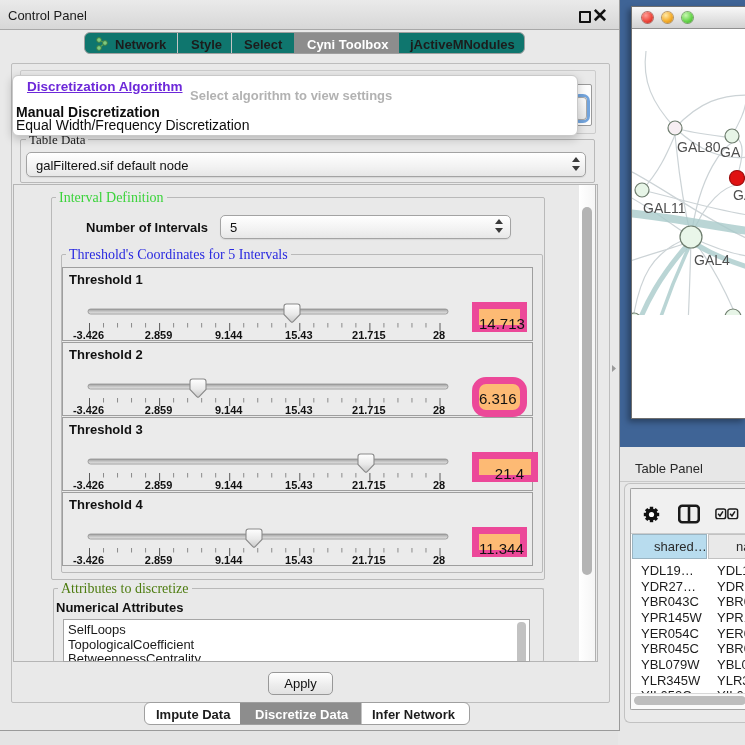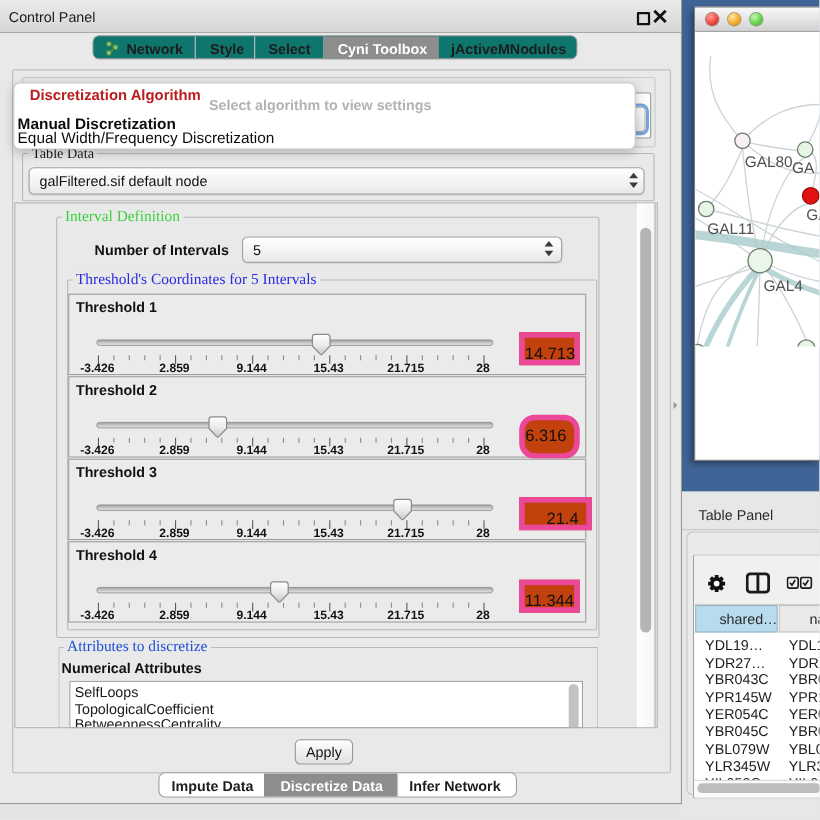--- a/index.html
+++ b/index.html
@@ -11,21 +11,21 @@
   .gtitle{position:absolute;font-size:14px;background:#e9e9e9;padding:0 3px;white-space:nowrap;font-family:Liberation Serif, serif;}
   .combo{position:absolute;border:1px solid #a3a3a3;border-radius:5px;
          background:linear-gradient(#ffffff,#f2f2f2 60%,#e7e7e7);
          box-shadow:0 1px 1px rgba(0,0,0,0.08);font-size:13px;color:#111;}
   .combo .val{position:absolute;left:9px;top:50%;transform:translateY(-50%);white-space:nowrap;}
   .arr{position:absolute;width:0;height:0;border-left:4px solid transparent;border-right:4px solid transparent;}
   .arr.up{border-bottom:5px solid #3a3a3a;}
   .arr.dn{border-top:5px solid #3a3a3a;}
   .tpanel{position:absolute;border:1px solid #9e9e9e;background:#ebebeb;}
   .tlabel{position:absolute;font-size:13px;font-weight:bold;color:#111;white-space:nowrap;}
-  .vfield{position:absolute;background:#c2410c;border:5px solid #ec4899;font-size:15px;color:#111;
+  .vfield{position:absolute;background:#fdba74;border:7px solid #ec4899;font-size:15px;color:#111;
           text-align:right;line-height:30px;padding-right:7px;box-sizing:border-box;}
   .ticklbl{position:absolute;font-size:11px;font-weight:bold;color:#111;transform:translateX(-50%);white-space:nowrap;}
   .rowtext{position:absolute;font-size:13px;color:#1c1c1c;white-space:nowrap;}
 </style>
 </head>
 <body>
 <div id="page">
 
   <div class="abs" style="left:618px;top:0;width:127px;height:447px;background:#3f6496;"></div>
   <div class="abs" style="left:618px;top:447px;width:127px;height:298px;background:#e7e7e7;"></div>
@@ -91,21 +91,21 @@
           <text x="736" y="337">HI</text>
           <text x="687" y="405">HAP2</text>
         </g>
       </svg>
     </div>
   </div>
 
   <div class="abs" style="left:618px;top:447px;width:127px;height:34px;background:#e7e7e7;border-bottom:1px solid #c9c9c9;"></div>
   <div class="abs" style="left:635px;top:461px;font-size:13px;color:#2a2a2a;">Table Panel</div>
   <div class="abs" style="left:624px;top:483px;width:121px;height:238px;background:#eaeaea;border:1px solid #c2c2c2;border-right:none;border-radius:6px 0 0 6px;"></div>
-  <div class="abs" id="tablebox" style="left:630px;top:488px;width:115px;height:220px;background:#ffffff;border:1px solid #a2a2a2;border-right:none;border-radius:2px 0 0 2px;overflow:hidden;margin-top:16px;">
+  <div class="abs" id="tablebox" style="left:630px;top:488px;width:115px;height:220px;background:#ffffff;border:1px solid #a2a2a2;border-right:none;border-radius:2px 0 0 2px;overflow:hidden;">
     <div class="abs" style="left:0;top:0;width:115px;height:44px;background:#f0f0f0;border-bottom:1px solid #cccccc;"></div>
     <svg class="abs" style="left:12px;top:17px;" width="17" height="17" viewBox="0 0 17 17">
       <g stroke="#111" stroke-width="3.4" stroke-linecap="butt">
         <line x1="8.5" y1="0.8" x2="8.5" y2="16.2"></line>
         <line x1="0.8" y1="8.5" x2="16.2" y2="8.5"></line>
         <line x1="3.1" y1="3.1" x2="13.9" y2="13.9"></line>
         <line x1="13.9" y1="3.1" x2="3.1" y2="13.9"></line>
       </g>
       <circle cx="8.5" cy="8.5" r="6" fill="#111"></circle>
       <circle cx="8.5" cy="8.5" r="2.6" fill="#fff"></circle>
@@ -281,40 +281,40 @@
     <div class="ticklbl" style="left:368.9px;top:479px;">21.715</div>
     <div class="ticklbl" style="left:439px;top:479px;">28</div>
     <div class="ticklbl" style="left:88.5px;top:554px;">-3.426</div>
     <div class="ticklbl" style="left:158.6px;top:554px;">2.859</div>
     <div class="ticklbl" style="left:228.7px;top:554px;">9.144</div>
     <div class="ticklbl" style="left:298.8px;top:554px;">15.43</div>
     <div class="ticklbl" style="left:368.9px;top:554px;">21.715</div>
     <div class="ticklbl" style="left:439px;top:554px;">28</div>
 
     <div class="groupbox" style="left:53px;top:588px;width:489px;height:73px;border-bottom:none;"></div>
-    <div class="gtitle" style="left:58px;top:581px;color:#1d4ed8;font-weight:normal;">Attributes to discretize</div>
+    <div class="gtitle" style="left:58px;top:581px;color:#4d7c0f;font-weight:normal;">Attributes to discretize</div>
     <div class="tlabel" style="left:56px;top:600px;">Numerical Attributes</div>
     <div class="abs" style="left:63px;top:619px;width:467px;height:43px;background:#fff;border:1px solid #a6a6a6;box-sizing:border-box;overflow:hidden;font-size:13px;color:#1a1a1a;">
       <div style="padding-left:4px;line-height:14.6px;padding-top:3px;">SelfLoops<br>TopologicalCoefficient<br>BetweennessCentrality</div>
       <div class="abs" style="left:453px;top:2px;width:9px;height:44px;border-radius:4px;background:#c2c2c2;"></div>
     </div>
 
-    <div class="abs" style="left:268px;top:672px;width:53px;height:23px;border:1px solid #989898;border-radius:5px;background:linear-gradient(#ffffff,#ededed 55%,#e2e2e2);text-align:center;line-height:22px;font-size:13px;color:#111;box-sizing:border-box;">Apply</div>
+    <div class="abs" style="left:268px;top:672px;width:65px;height:23px;border:1px solid #989898;border-radius:5px;background:linear-gradient(#ffffff,#ededed 55%,#e2e2e2);text-align:center;line-height:22px;font-size:13px;color:#111;box-sizing:border-box;">Apply</div>
 
     <div class="abs" id="bottabs" style="left:144px;top:702px;width:326px;height:23px;background:#fff;border:1px solid #9f9f9f;border-radius:6px;box-sizing:border-box;overflow:hidden;font-size:13px;font-weight:600;color:#1c1c1c;">
       <div class="abs" style="left:0;top:0;width:95px;height:23px;border-right:1px solid #c4c4c4;"></div>
       <div class="abs" style="left:95px;top:0;width:121px;height:23px;background:#8d8d8d;"></div>
       <div class="abs" style="left:216px;top:0;width:110px;height:23px;border-left:1px solid #c4c4c4;"></div>
       <div class="abs" style="left:11px;top:4px;">Impute Data</div>
       <div class="abs" style="left:110px;top:4px;color:#fff;">Discretize Data</div>
       <div class="abs" style="left:227px;top:4px;">Infer Network</div>
     </div>
 
     <div class="abs" style="left:612px;top:365px;width:4px;height:7px;background:#9a9a9a;clip-path:polygon(0 0,100% 50%,0 100%);"></div>
 
     <div class="abs" style="left:12px;top:75px;width:566px;height:61px;background:#ffffff;border:1px solid #c9c9c9;border-radius:6px;box-shadow:0 3px 10px rgba(0,0,0,0.22);box-sizing:border-box;">
-      <div class="abs" style="left:14px;top:3px;font-size:13.5px;font-weight:bold;color:#b91c1c;white-space:nowrap;">Discretization Algorithm</div>
+      <div class="abs" style="left:14px;top:3px;font-size:13.5px;font-weight:bold;color:#6d28d9;white-space:nowrap;text-decoration:underline;">Discretization Algorithm</div>
       <div class="abs" style="left:177px;top:12px;font-size:13px;font-weight:bold;color:#b2b2b2;white-space:nowrap;">Select algorithm to view settings</div>
       <div class="abs" style="left:3px;top:28px;font-size:14px;font-weight:bold;color:#0d0d0d;white-space:nowrap;">Manual Discretization</div>
       <div class="abs" style="left:3px;top:41px;font-size:14px;color:#0d0d0d;white-space:nowrap;">Equal Width/Frequency Discretization</div>
     </div>
   </div>
 </div>
 
 </body></html>

